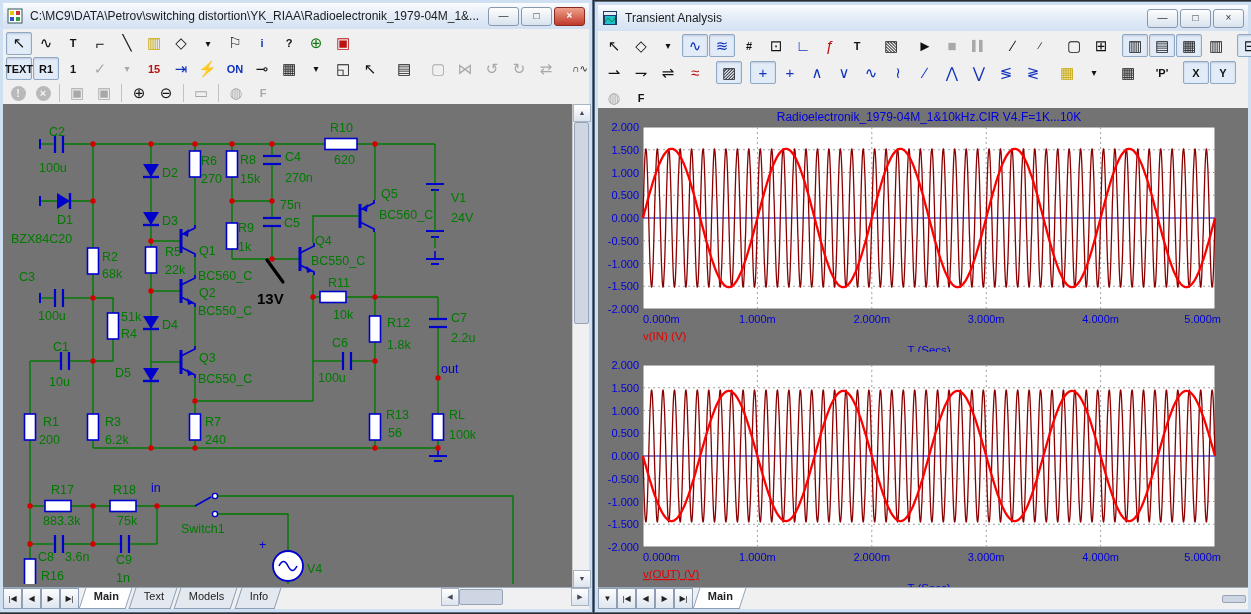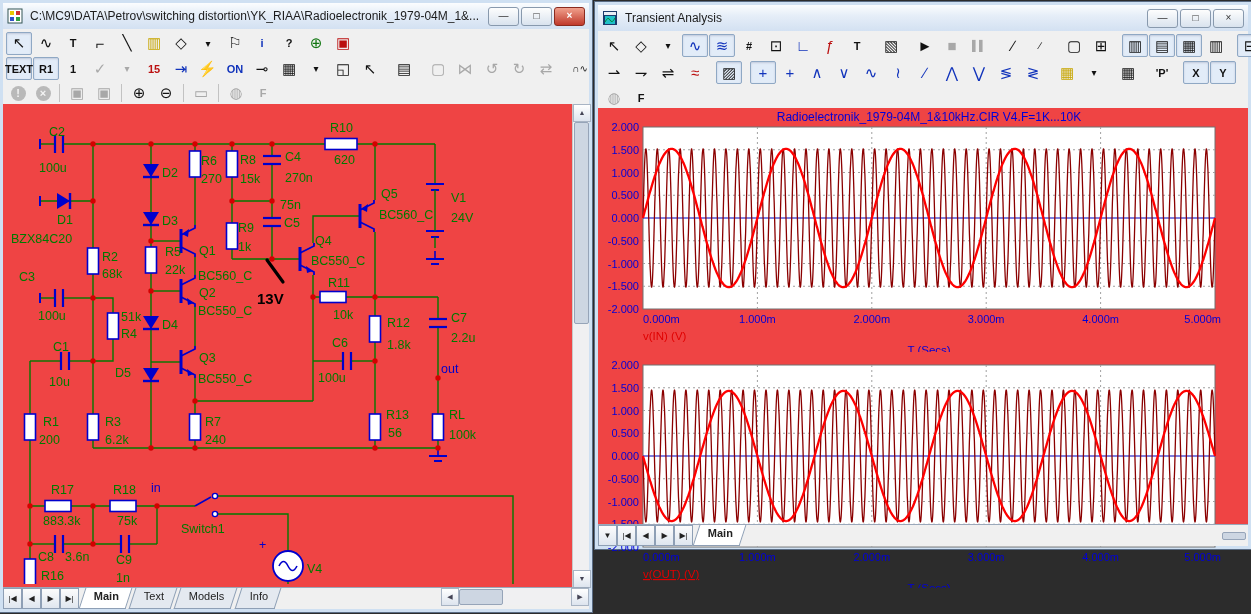--- a/index.html
+++ b/index.html
@@ -17,21 +17,21 @@
     background:#f0f0f0;border-bottom:1px solid #d8d8d8;}
   .tbtn{min-width:22px;height:21px;display:flex;align-items:center;justify-content:center;
     font-size:15px;color:#111;border:1px solid transparent;border-radius:2px;padding:0 1px;}
   .tbtn.p{border:1px solid #8fa8c4;background:#e2ecf8;box-shadow:inset 0 1px 2px rgba(0,0,60,.15);}
   .tbtn.d{color:#a8a8a8;}
   .tbtn.b{color:#1133bb;} .tbtn.r{color:#bb1111;} .tbtn.g{color:#117711;} .tbtn.y{color:#c7a500;}
   .tbtn.sm{font-size:10px;} .tbtn.txt{font-size:11px;font-weight:bold;font-family:"Liberation Sans",sans-serif;}
   .tbtn.circ{border:none;} .tbtn.circ span{display:inline-block;width:15px;height:15px;border-radius:50%;
     background:#b9b9b9;color:#f4f4f4;font-size:11px;font-weight:bold;line-height:15px;text-align:center;}
   .sep{width:1px;height:18px;background:#c2c2c2;margin:0 3px;}
-  .clientarea{position:absolute;background:#ef4444;}
+  .clientarea{position:absolute;background:#737373;}
   .tabbar{position:absolute;left:0;right:0;bottom:0;height:21px;background:#f0f0f0;border-top:1px solid #9aa8ba;
     display:flex;align-items:stretch;font-size:11px;}
   .navbtn{width:17px;border:1px solid #8e9fb5;background:linear-gradient(#fcfcfc,#dfe6ef);
     font-size:8px;text-align:center;line-height:19px;color:#222;}
   .tab{padding:2px 10px 0 10px;border:1px solid #8e9fb5;border-top:none;background:#e4e9f0;
     transform:skewX(-18deg);margin-left:3px;color:#222;}
   .tab .lbl{display:inline-block;transform:skewX(18deg);}
   .tab.active{background:#ffffff;font-weight:bold;}
   .scrollbar-v{position:absolute;width:16px;background:#f0f0f2;border-left:1px solid #c8c8c8;}
   .scrollbar-h{height:17px;background:#f0f0f2;display:flex;}
@@ -521,21 +521,21 @@
     <div style="flex:1;"></div>
     <div class="scrollbar-h" style="width:148px;">
       <div class="sbbtn">◀</div>
       <div class="sbthumb" style="width:42px;height:14px;margin-top:1px;"></div>
       <div style="flex:1;"></div>
       <div class="sbbtn">▶</div>
     </div>
   </div>
 </div>
 
-<div class="window" id="rw" style="left:595px;top:2px;width:656px;height:547px;">
+<div class="window" id="rw" style="left:595px;top:2px;width:656px;height:610px;">
   <div class="titlebar">
     <svg width="16" height="16">
       <rect x="1" y="1" width="14" height="14" fill="#1b3a6b"></rect>
       <rect x="2" y="2" width="12" height="3" fill="#e8eef6"></rect>
       <rect x="3" y="6" width="10" height="8" fill="#20c0c8"></rect>
       <path d="M3 12 Q6 6 8 10 T13 8" stroke="#083" fill="none"></path>
     </svg>
     <div class="title-text">Transient Analysis</div>
     <div class="winbtns">
       <div class="winbtn">—</div>

